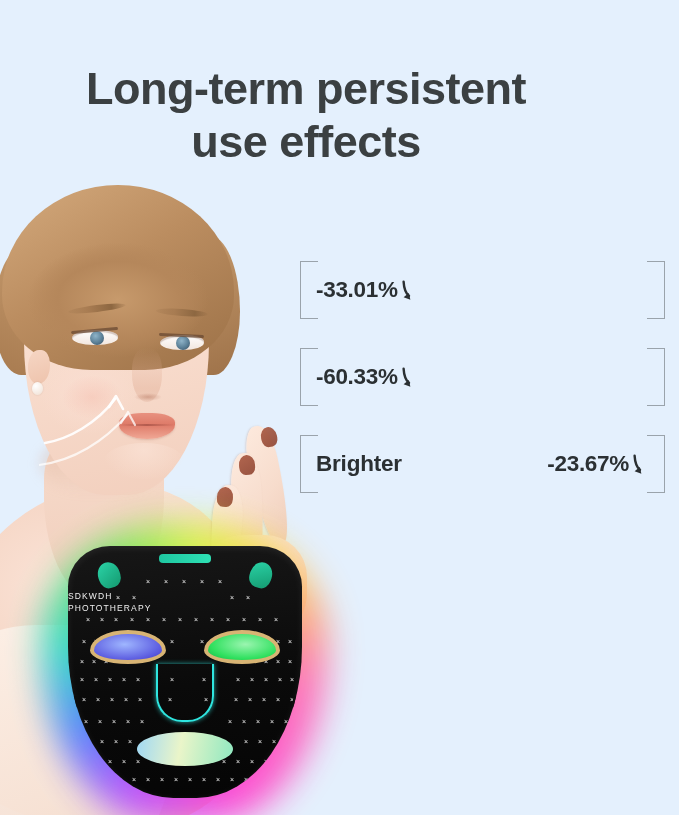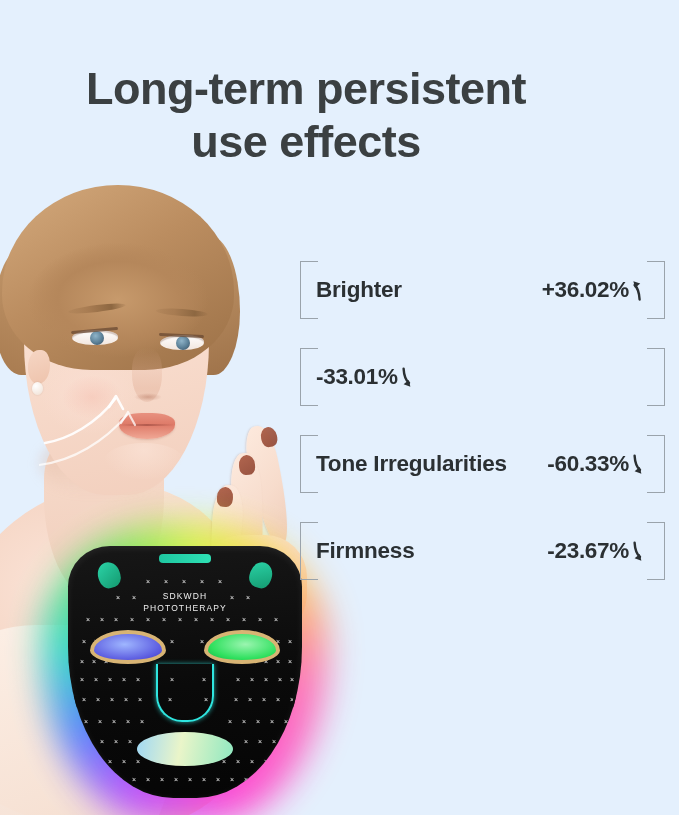--- a/index.html
+++ b/index.html
@@ -150,21 +150,21 @@
     box-shadow:inset 0 2px 8px rgba(255,255,255,.07);
     overflow:hidden;
   }
   .ear-tab{position:absolute;top:16px;width:22px;height:26px;
     background:linear-gradient(150deg,#2bd4a8,#14996f);border-radius:50% 50% 40% 40%;}
   .ear-tab.l{left:30px;transform:rotate(-18deg);}
   .ear-tab.r{right:30px;transform:rotate(18deg);}
   .top-slot{position:absolute;left:50%;top:8px;transform:translateX(-50%);
     width:52px;height:9px;background:linear-gradient(90deg,#1fc7a1,#2ee0b4);border-radius:4px;}
   .brand{
-    position:absolute;left:0;top:44px;width:100%;text-align:center;
+    position:absolute;left:0;top:44px;width:100%;text-align:left;
     color:#efefef;font-size:8.5px;letter-spacing:1.1px;line-height:1.45;
     white-space:pre-line;font-family:"Liberation Sans",sans-serif;
   }
   .eye-cut{position:absolute;width:76px;height:34px;border-radius:50% 50% 50% 50%/60% 60% 40% 40%;
     border:4px solid #d8b474;box-sizing:border-box;}
   .eye-cut.l{left:22px;top:84px;background:radial-gradient(ellipse at 45% 40%,#9fb6ff,#5b5be0 70%,#4338b8 100%);}
   .eye-cut.r{right:22px;top:84px;background:radial-gradient(ellipse at 55% 40%,#9bf5b0,#2ee05e 65%,#17b043 100%);}
   .nose-line{position:absolute;left:50%;top:118px;transform:translateX(-50%);
     width:54px;height:56px;border:2.5px solid #2fe6e0;border-top:none;
     border-radius:0 0 45% 45%;box-shadow:0 0 5px rgba(47,230,224,.7);}
@@ -362,56 +362,43 @@
       <div class="mouth-cut"></div>
       <div class="strap l"></div>
       <div class="strap r"></div>
     </div>
   </div>
 
   <div class="metrics" id="metrics">
       <div class="metric-row">
         <span class="brk left"></span>
         <span class="brk right"></span>
-        <span class="m-label">Brighter</span>
-        <span class="m-value">
-          <span>+36.02%</span>
-          <svg class="arrow" viewBox="0 0 15 21">
-            <path d="M7.6 19.5 C7.2 12 5.4 7.6 2.6 5.0" stroke="#2b3033" stroke-width="2.4" fill="none" stroke-linecap="round"></path>
-            <path d="M1.4 1.2 L8.2 3.6 L3.0 8.0 Z" fill="#2b3033"></path>
-          </svg>
-        </span>
-      </div>
-      <div class="metric-row">
-        <span class="brk left"></span>
-        <span class="brk right"></span>
         <span class="m-value">
           <span>-33.01%</span>
           <svg class="arrow" viewBox="0 0 15 21">
             <path d="M2.6 1.6 C3.0 9.1 5.0 13.4 8.0 16.0" stroke="#2b3033" stroke-width="2.4" fill="none" stroke-linecap="round"></path>
             <path d="M9.4 19.8 L2.6 17.3 L7.8 13.0 Z" fill="#2b3033"></path>
           </svg>
         </span>
       </div>
       <div class="metric-row">
         <span class="brk left"></span>
         <span class="brk right"></span>
-        <span class="m-label">Tone Irregularities</span>
         <span class="m-value">
           <span>-60.33%</span>
           <svg class="arrow" viewBox="0 0 15 21">
             <path d="M2.6 1.6 C3.0 9.1 5.0 13.4 8.0 16.0" stroke="#2b3033" stroke-width="2.4" fill="none" stroke-linecap="round"></path>
             <path d="M9.4 19.8 L2.6 17.3 L7.8 13.0 Z" fill="#2b3033"></path>
           </svg>
         </span>
       </div>
       <div class="metric-row">
         <span class="brk left"></span>
         <span class="brk right"></span>
-        <span class="m-label">Firmness</span>
+        <span class="m-label">Brighter</span>
         <span class="m-value">
           <span>-23.67%</span>
           <svg class="arrow" viewBox="0 0 15 21">
             <path d="M2.6 1.6 C3.0 9.1 5.0 13.4 8.0 16.0" stroke="#2b3033" stroke-width="2.4" fill="none" stroke-linecap="round"></path>
             <path d="M9.4 19.8 L2.6 17.3 L7.8 13.0 Z" fill="#2b3033"></path>
           </svg>
         </span>
       </div>
     </div>
 

